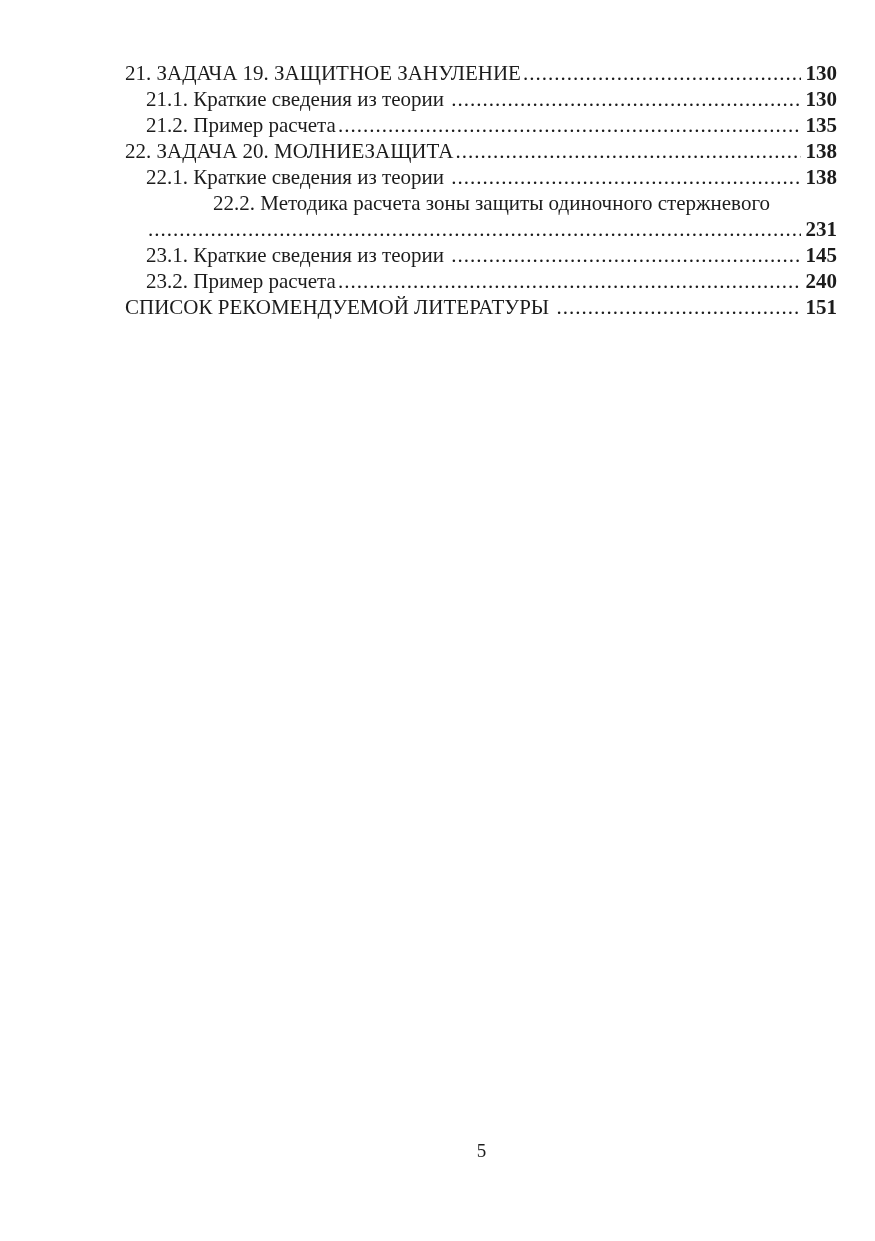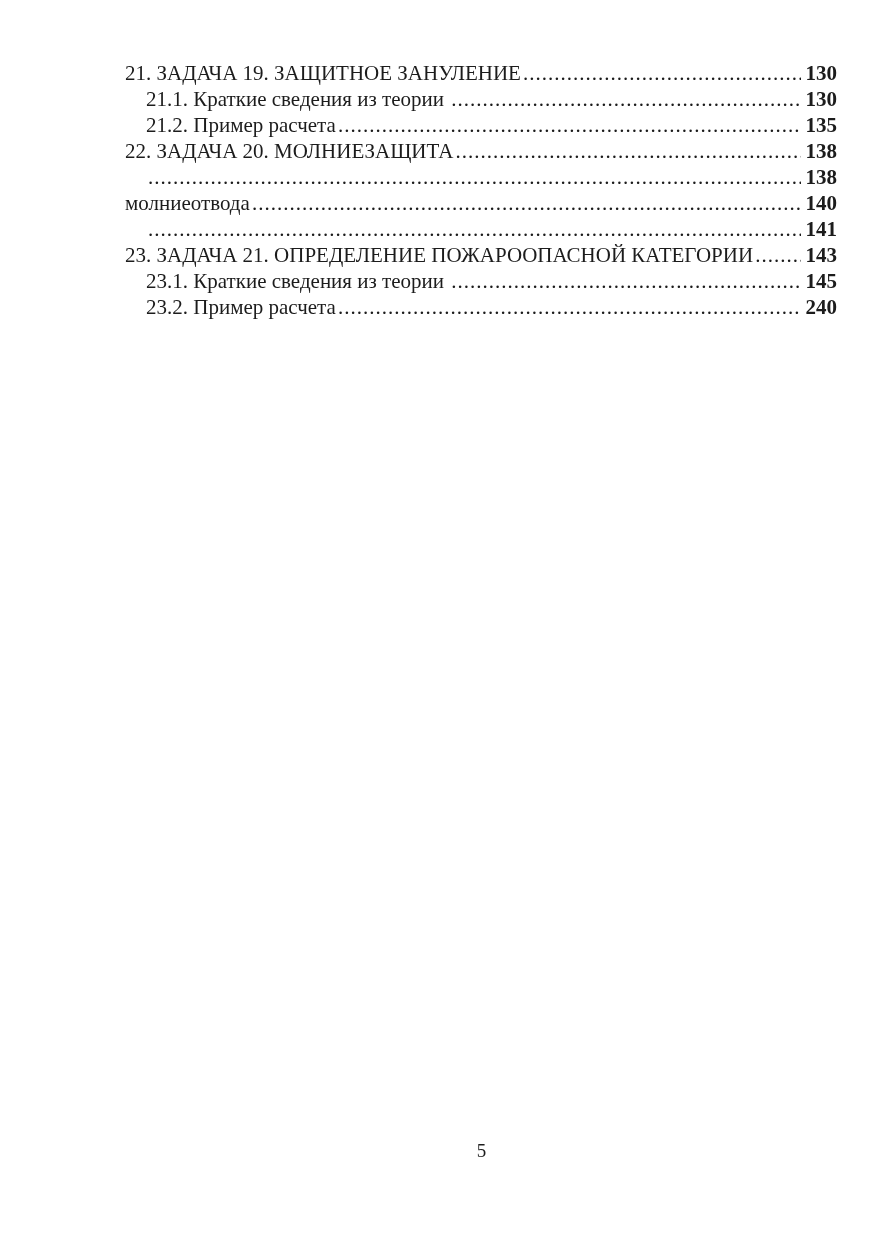--- a/index.html
+++ b/index.html
@@ -86,44 +86,44 @@
     <span class="toc-label">21.2. Пример расчета</span>
     <span class="toc-leader"></span>
     <span class="toc-page">135</span>
   </div>
       <div class="toc-row">
     <span class="toc-label">22. ЗАДАЧА 20. МОЛНИЕЗАЩИТА</span>
     <span class="toc-leader"></span>
     <span class="toc-page">138</span>
   </div>
       <div class="toc-row indent">
+    <span class="toc-label">22.1. Краткие сведения из теории </span>
     <span class="toc-leader"></span>
     <span class="toc-page">138</span>
   </div>
-      <div class="toc-row">
-    <span class="toc-label">молниеотвода</span>
-    <span class="toc-leader"></span>
-    <span class="toc-page">140</span>
+      <div class="toc-row indent">
+    <span class="toc-label">22.2. Методика расчета зоны защиты одиночного стержневого</span>
+
   </div>
       <div class="toc-row indent">
     <span class="toc-leader"></span>
-    <span class="toc-page">141</span>
-  </div>
-      <div class="toc-row">
-    <span class="toc-label">23. ЗАДАЧА 21. ОПРЕДЕЛЕНИЕ ПОЖАРООПАСНОЙ КАТЕГОРИИ</span>
-    <span class="toc-leader"></span>
-    <span class="toc-page">143</span>
+    <span class="toc-page">231</span>
   </div>
       <div class="toc-row indent">
     <span class="toc-label">23.1. Краткие сведения из теории </span>
     <span class="toc-leader"></span>
     <span class="toc-page">145</span>
   </div>
       <div class="toc-row indent">
     <span class="toc-label">23.2. Пример расчета</span>
     <span class="toc-leader"></span>
     <span class="toc-page">240</span>
   </div>
+      <div class="toc-row">
+    <span class="toc-label">СПИСОК РЕКОМЕНДУЕМОЙ ЛИТЕРАТУРЫ </span>
+    <span class="toc-leader"></span>
+    <span class="toc-page">151</span>
+  </div>
     </main>
   <footer class="page-footer">
     <span class="page-num">5</span>
   </footer>
 </div>
 
 </body></html>

